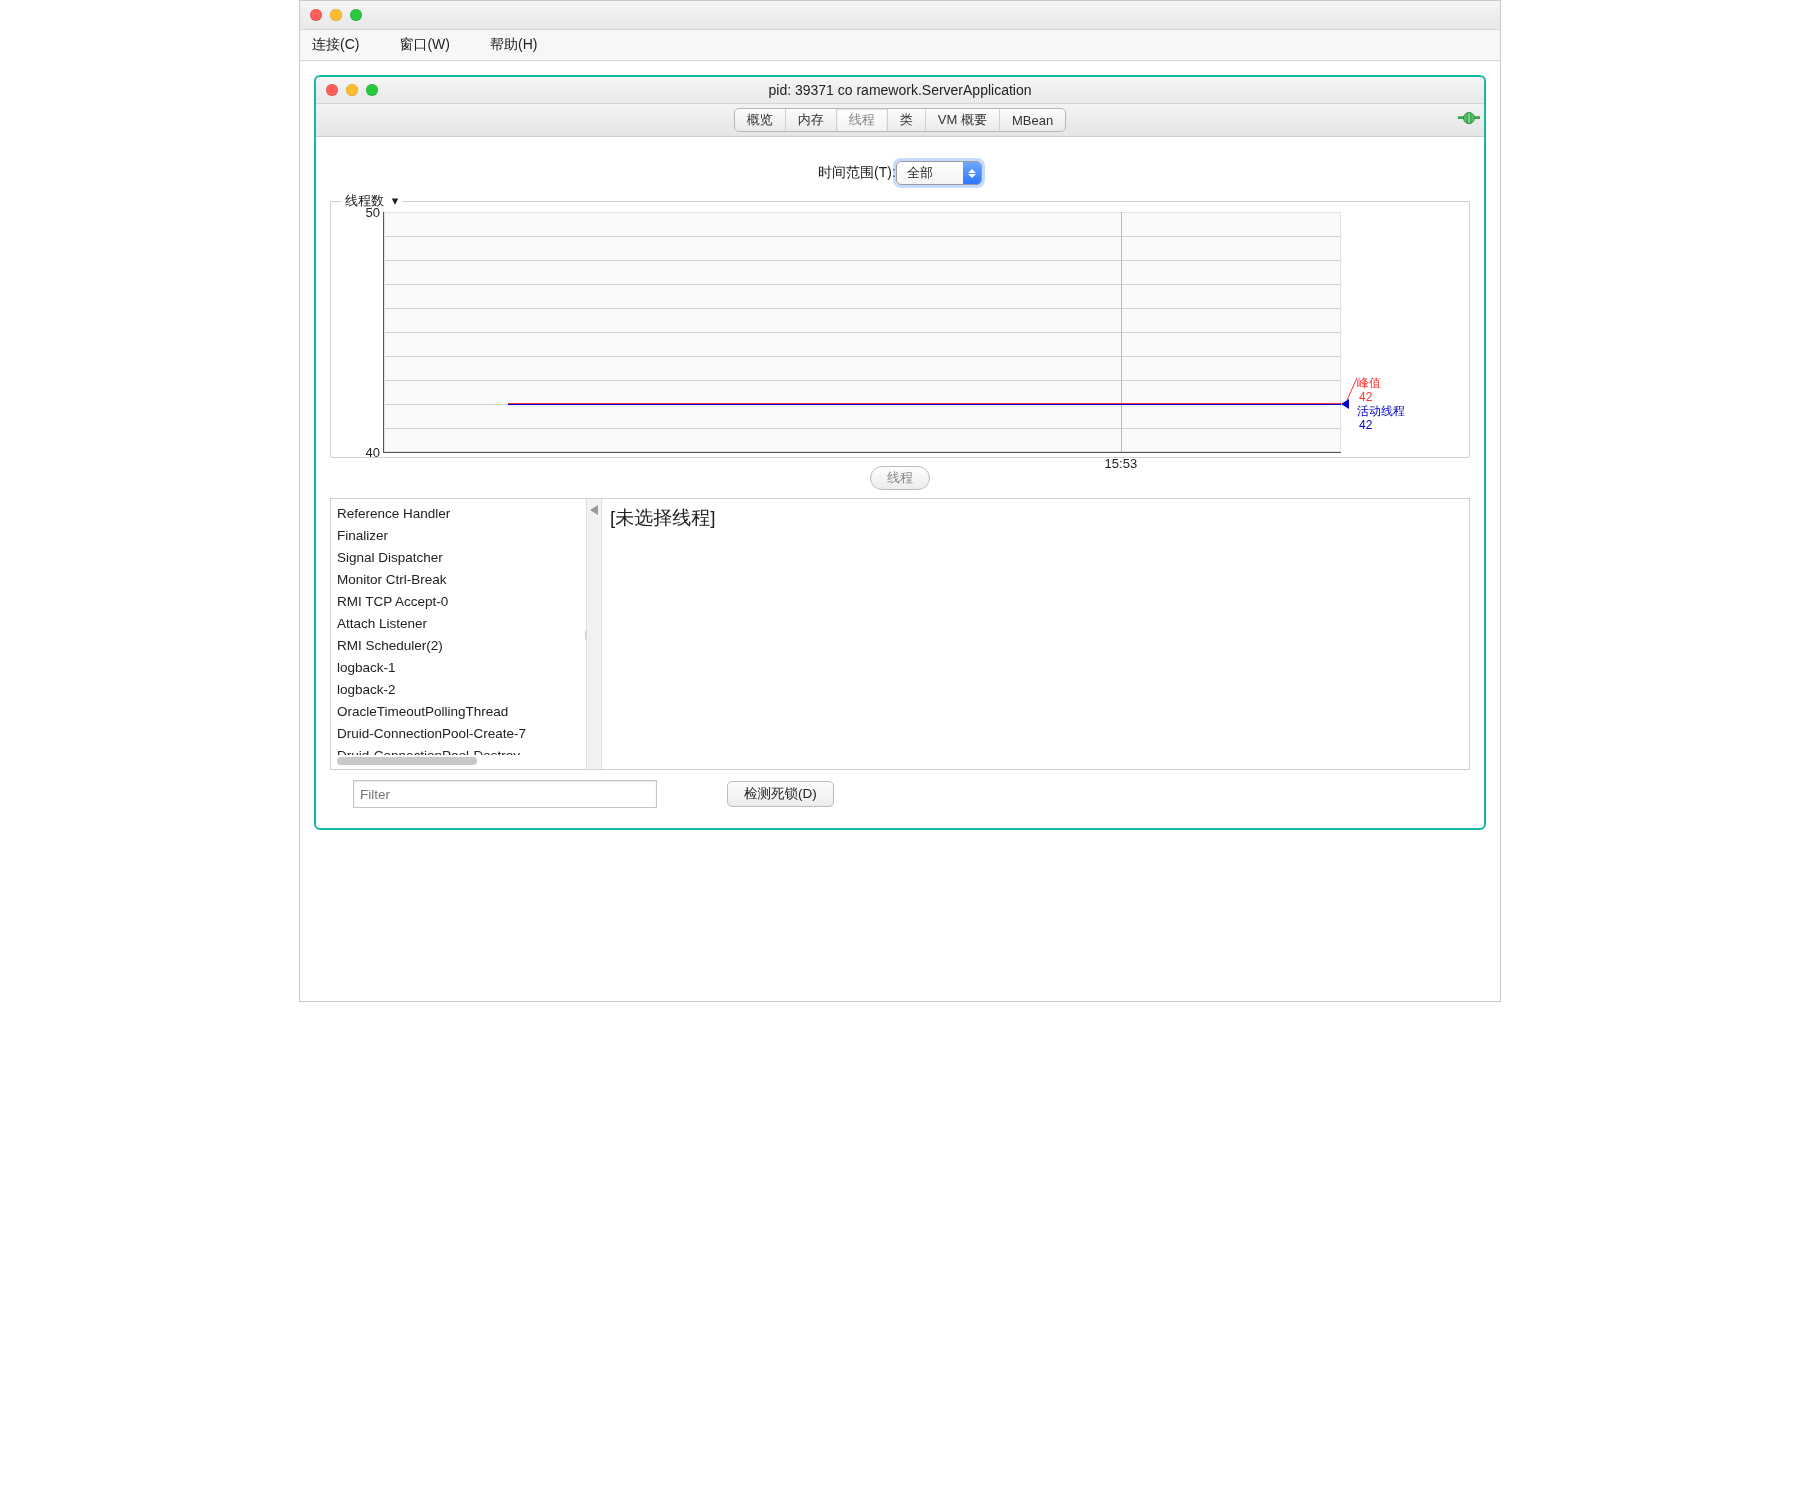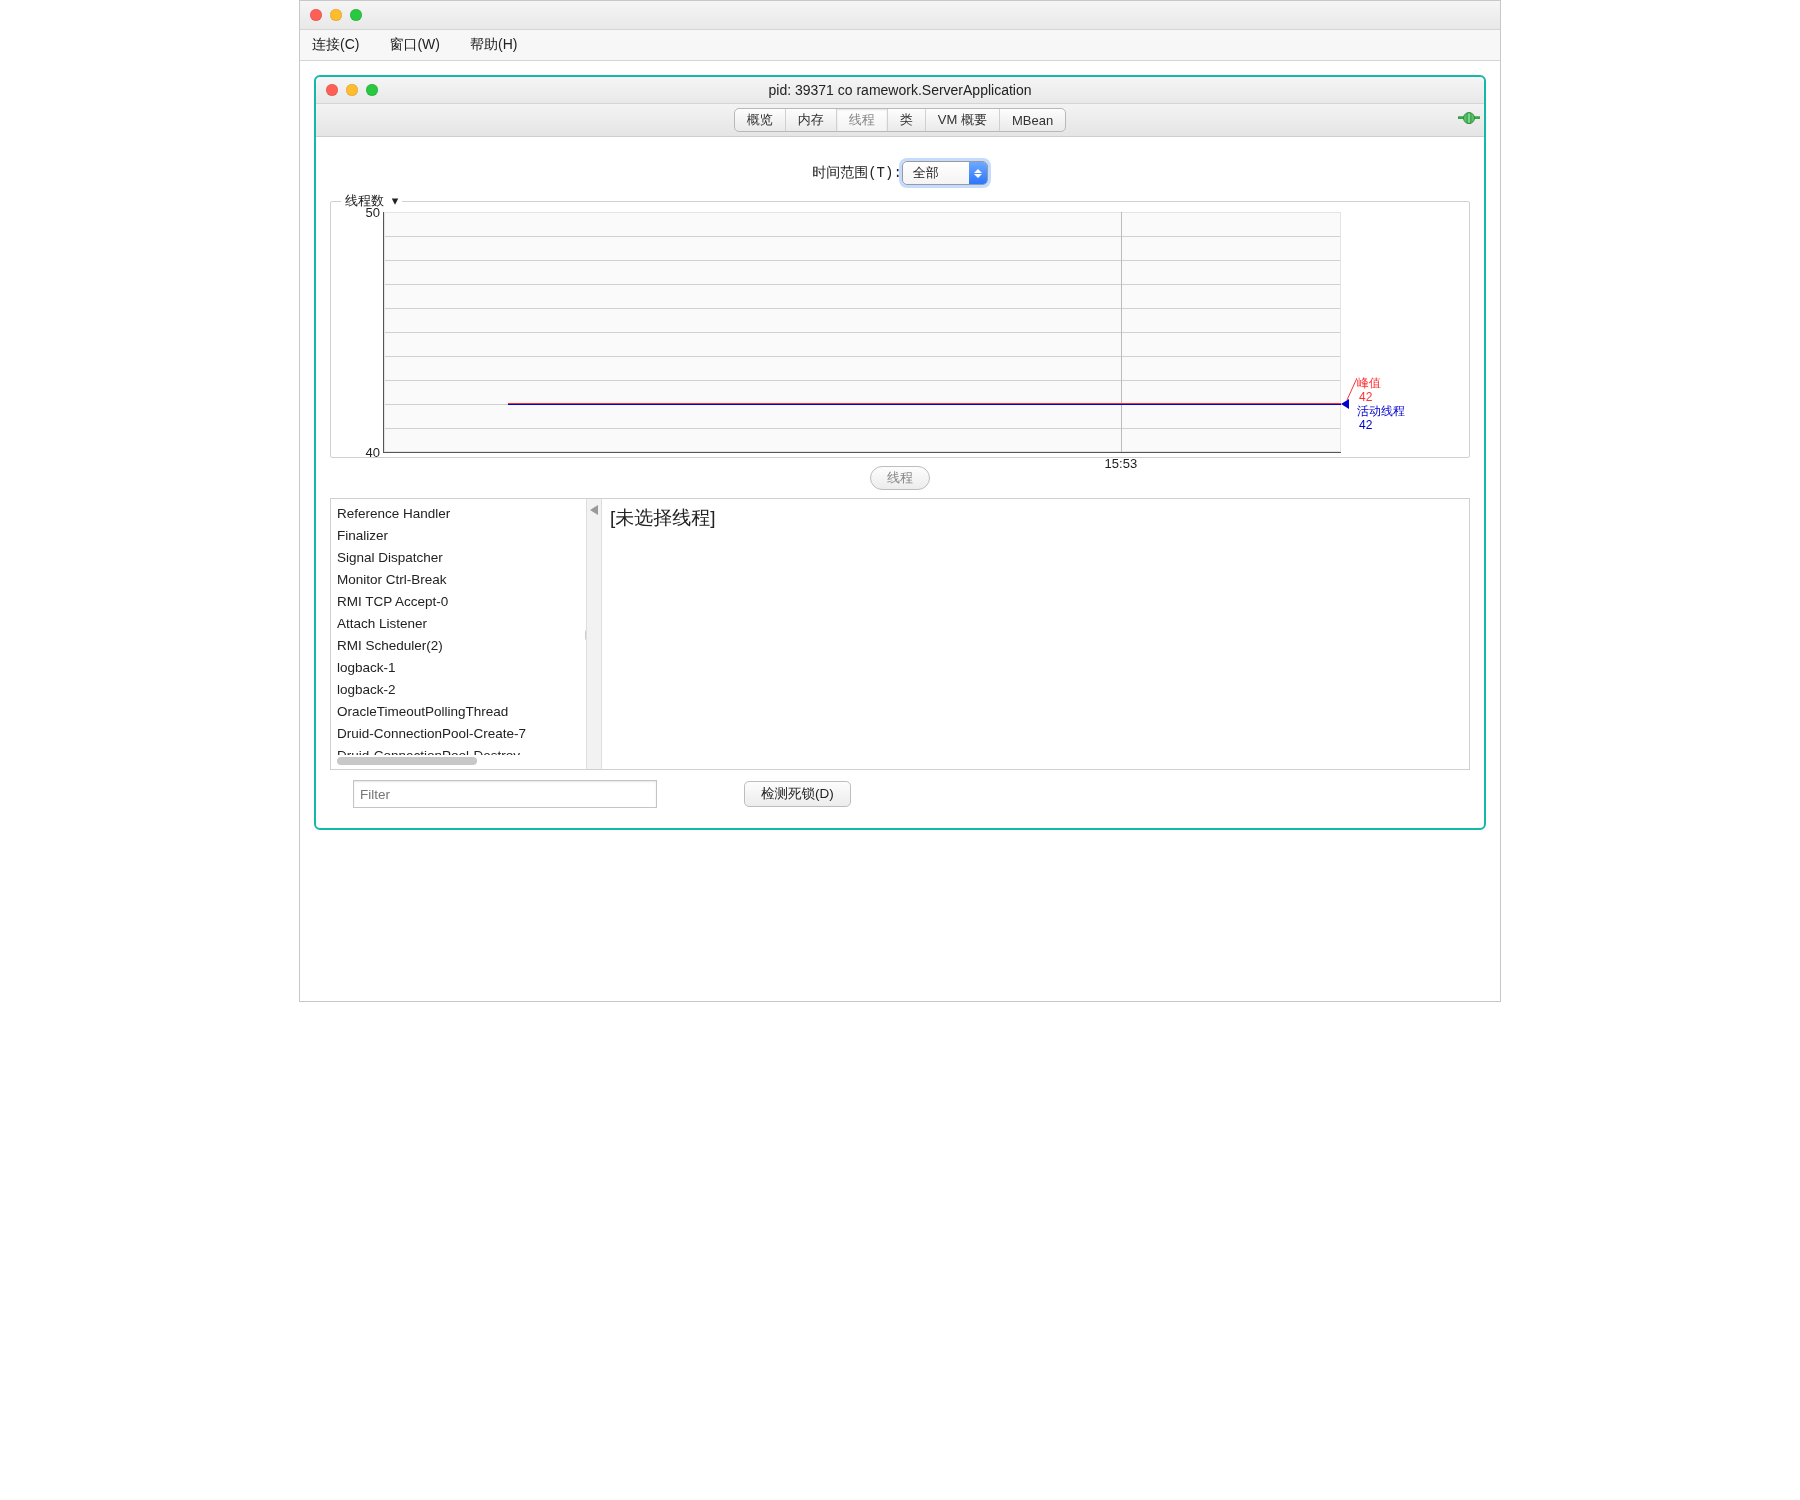--- a/index.html
+++ b/index.html
@@ -33,21 +33,21 @@
   .dot.green{background:#28c840;}
   .titlebar .title {
     position:absolute; left:0; right:0; text-align:center;
     font-weight:600; font-size:14px;
   }
   .menubar {
     height: 30px;
     display:flex;
     align-items:center;
     padding: 0 6px;
-    gap: 18px;
+    gap: 28px;
     border-bottom: 1px solid #d5d5d5;
     background:#f7f7f7;
     font-size:14px;
   }
   .menubar span{padding:4px 6px;}
 
   .inner-area {
     padding: 14px;
   }
   .inner-window {
@@ -94,21 +94,20 @@
   }
   .status-icon svg{width:100%; height:100%;}
 
   .content-pad{ padding: 10px 14px 14px 14px; position:relative;}
 
   .timerange{
     display:flex; justify-content:center; align-items:center; 
     height:40px;
     margin: 6px 0 8px 0;
     font-size:14px;
-    font-family:Liberation Mono, monospace;
   }
   .combo{
     display:inline-flex; align-items:center;
     border:1px solid #9a9a9a;
     border-radius:5px; height:22px;
     background:linear-gradient(#ffffff,#f4f4f4);
     box-shadow: 0 0 0 3px rgba(88,150,255,.35);
     overflow:hidden;
   }
   .combo .combo-label{
@@ -220,21 +219,21 @@
     width:14px; flex:0 0 14px; background:#f2f2f2;
     display:flex; align-items:flex-start; justify-content:center; padding-top:6px;
     border-right:1px solid #dedede;
   }
   .splitter svg{width:8px;height:10px;}
   .right-pane{
     flex:1; padding:6px 8px; font-size:19px;
   }
 
   .bottom-row{
-    display:flex; align-items:center; gap:37px; margin:10px 0 6px 0;padding-left:23px;
+    display:flex; align-items:center; gap:20px; margin:10px 0 6px 0;padding-left:23px;
   }
   .filter-input{
     width:290px; height:22px; border:1px solid #c4c4c4;
     background:#fff; padding:2px 6px; font-size:13.5px; color:#999;
     box-shadow: inset 0 1px 2px rgba(0,0,0,.1);
   }
   .btn{
     border:1px solid #bdbdbd; border-radius:5px;
     padding: 3px 16px;
     background: linear-gradient(#fdfdfd,#ececec);

